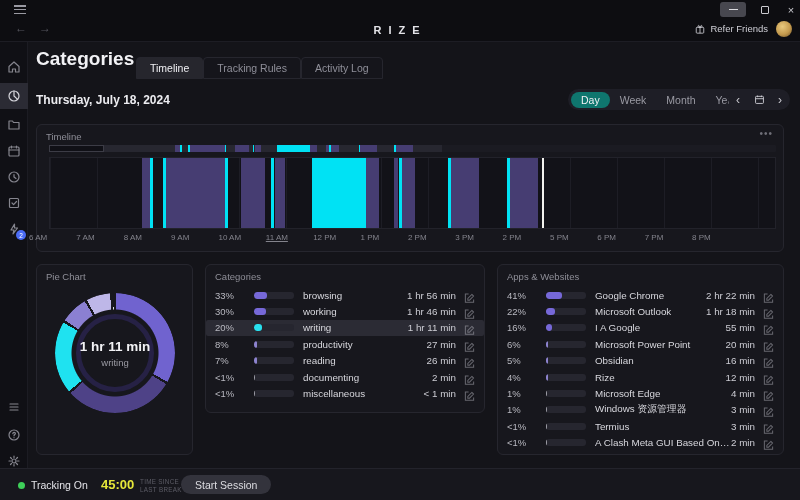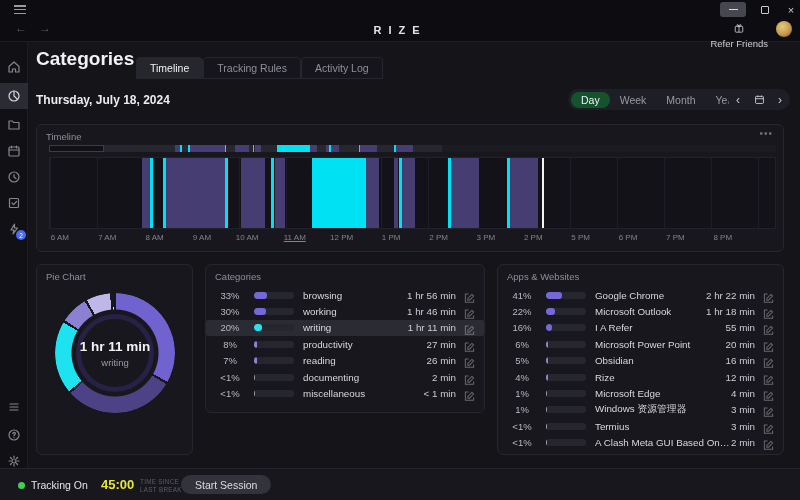--- a/index.html
+++ b/index.html
@@ -16,74 +16,74 @@
   .winbtn { position:absolute; top:2px; width:26px; height:15px; display:flex; align-items:center; justify-content:center; color:#c9c9cf; font-size:10px; }
   .winbtn.min { left:720px; background:#47474f; border-radius:3px; }
   .winbtn.min i { width:9px; height:1.5px; background:#dcdce0; }
   .winbtn.max { left:752px; }
   .winbtn.max i { width:8px; height:8px; border:1.2px solid #c9c9cf; border-radius:1px; }
   .winbtn.close { left:778px; font-size:11px; }
   
   .navbar { position:absolute; left:0; top:18px; width:800px; height:24px; background:#0d0d11; border-bottom:1px solid #1d1d24; }
   .nav-arrow { position:absolute; top:3px; font-size:12px; color:#55555e; width:18px; text-align:center; }
   .brand { position:absolute; left:0; right:0; top:6px; text-align:center; font-size:11px; letter-spacing:7px; color:#e3e3e8; font-weight:bold; }
-  .refer { position:absolute; right:32px; top:5px; font-size:9.5px; color:#cfcfd6; display:flex; align-items:center; gap:5px;flex-direction:column; }
+  .refer { position:absolute; right:32px; top:5px; font-size:9.5px; color:#cfcfd6; display:flex; align-items:center; gap:5px; }
   .avatar { position:absolute; right:8px; top:3px; width:16px; height:16px; border-radius:50%;
     background:radial-gradient(circle at 40% 35%, #e9c97e 0%, #c49a4e 55%, #6b4f25 100%); }
   
   .sidebar { position:absolute; left:0; top:42px; width:28px; height:426px; background:#101015; border-right:1px solid #1c1c23; }
   .side-item { position:absolute; left:0; width:28px; height:26px; display:flex; align-items:center; justify-content:center; }
   .side-item.active { background:#2b2b34; }
   .side-item svg { stroke:#85858e; fill:none; stroke-width:1.2; stroke-linecap:round; stroke-linejoin:round; }
   .side-item.active svg { stroke:#d6d6dc; }
   .badge { position:absolute; right:2px; bottom:2px; width:10px; height:10px; border-radius:50%; background:#4a6bf5; color:#fff; font-size:6.5px; display:flex; align-items:center; justify-content:center; }
   
   .page-title { position:absolute; left:36px; top:48px; font-size:19px; font-weight:bold; color:#f2f2f5; }
   .tabs { position:absolute; left:136px; top:57px; display:flex; }
   .tab { height:22px; padding:0 13px; display:flex; align-items:center; font-size:10.5px; color:#8f8f99;
     border:1px solid #26262e; background:#15151b; border-radius:4px 4px 0 0; }
   .tab.active { background:#26262d; color:#f0f0f4; }
   .date-label { position:absolute; left:36px; top:93px; font-size:12px; font-weight:bold; color:#ececf0; }
   .range-ctl { position:absolute; left:568px; top:89px; height:21px; background:#1e1e26; border-radius:12px; display:flex; align-items:center; padding:0 3px; }
   .range-item { padding:2px 10px; font-size:10.5px; color:#9a9aa3; border-radius:10px; }
-  .range-item.active { background:#14532d; color:#f0f0f4; }
+  .range-item.active { background:#0f766e; color:#f0f0f4; }
   .date-nav { position:absolute; left:728px; top:89px; height:21px; width:62px; background:#1e1e26; border-radius:12px; display:flex; align-items:center; justify-content:space-between; padding:0 8px; }
   .date-nav .chev { color:#c9c9cf; font-size:12px; }
   
   .panel { position:absolute; background:#17171d; border:1px solid #26262e; border-radius:6px; }
   .panel-title { position:absolute; left:9px; top:6px; font-size:9.5px; color:#8f8f98; }
   .panel-menu { position:absolute; right:10px; top:3px; font-size:10px; color:#6f6f78; letter-spacing:1px; }
   .tl-panel { left:36px; top:124px; width:748px; height:128px; }
   .tl-mini { position:absolute; left:12px; top:20px; width:727px; height:7px; background:#1b1b22; border-radius:1px; }
   .tl-mini-light { position:absolute; left:0; top:0; height:7px; width:54%; background:#272730; }
   .tl-mini-handle { position:absolute; left:0; top:0; height:7px; width:7.5%; background:#101016; border:1px solid #3c3c46; }
   .tl-mini-seg { position:absolute; top:0; height:7px; }
   .tl-chart { position:absolute; left:12px; top:32px; width:727px; height:72px; background:#121218; border:1px solid #22222a; }
   .gridline { position:absolute; top:0; bottom:0; width:1px; background:#1d1d25; }
   .tl-seg { position:absolute; top:0; height:70px; }
   .now-line { position:absolute; top:0; height:70px; width:2px; background:#f2f2ee; }
   .tl-axis { position:absolute; left:12px; top:108px; width:727px; height:12px; }
-  .tick-label { position:absolute; width:40px; margin-left:-20px; text-align:right; font-size:8px; color:#83838c; }
+  .tick-label { position:absolute; width:40px; margin-left:-20px; text-align:left; font-size:8px; color:#83838c; }
   
   .pie-panel { left:36px; top:264px; width:157px; height:191px; }
   .donut-wrap { position:absolute; left:18px; top:28px; width:120px; height:120px; }
   .donut { position:absolute; inset:0; border-radius:50%;
     -webkit-mask:radial-gradient(circle, transparent 43px, #000 44px);
             mask:radial-gradient(circle, transparent 43px, #000 44px); }
   .donut-inner-ring { position:absolute; left:21px; top:21px; width:78px; height:78px; border-radius:50%; border:5px solid #262145; }
   .donut-center { position:absolute; inset:0; display:flex; flex-direction:column; align-items:center; justify-content:center; gap:3px; }
   .donut-value { font-size:13.5px; font-weight:bold; color:#f2f2f5; }
   .donut-label { font-size:9.5px; color:#9a9aa3; }
   
   .cat-panel { left:205px; top:264px; width:280px; height:149px; }
   .apps-panel { left:497px; top:264px; width:287px; height:191px; }
   .rows { position:absolute; left:0; right:0; top:22px; }
   .row { display:flex; align-items:center; height:16.4px; padding:0 9px; }
   .row.hl { background:#2b2b34; border-radius:2px; }
-  .row .pct { width:30px; text-align:center; font-size:9.5px; color:#b9b9c1; flex:none; }
+  .row .pct { width:30px; text-align:left; font-size:9.5px; color:#b9b9c1; flex:none; }
   .row .bar { width:40px; height:7px; background:#26262f; border-radius:3px; margin:0 9px 0 9px; flex:none; overflow:hidden; }
   .row .fill { display:block; height:7px; border-radius:3px; }
   .row .name { flex:1; font-size:9.8px; color:#d8d8de; white-space:nowrap; overflow:hidden; text-overflow:ellipsis; }
   .row .time { font-size:9.8px; color:#cdcdd4; margin-right:8px; white-space:nowrap; }
   .row .edit { width:11px; height:11px; flex:none; opacity:.55; }
   .row .edit svg { stroke:#a9a9b2; fill:none; stroke-width:1.1; }
   
   .footer { position:absolute; left:0; top:468px; width:800px; height:32px; background:#17171d; border-top:1px solid #23232b; }
   .trk-dot { position:absolute; left:18px; top:13px; width:7px; height:7px; border-radius:50%; background:#3ecf59; }
   .trk-label { position:absolute; left:31px; top:10px; font-size:10.5px; color:#e3e3e8; }
@@ -422,21 +422,21 @@
           <span class="edit"><svg width="11" height="11" viewBox="0 0 12 12">
               <path d="M10.5 7v3.2h-9v-9H5"></path>
               <path d="M8.6 1.6l1.8 1.8L6 7.8H4.2V6z"></path>
             </svg></span>
         </div>
         <div class="row">
           <span class="pct">16%</span>
           <span class="bar">
             <span class="fill" style="width: 16%; background: rgb(118, 104, 216);"></span>
           </span>
-          <span class="name">I A Refer</span>
+          <span class="name">I A Google</span>
           <span class="time">55 min</span>
           <span class="edit"><svg width="11" height="11" viewBox="0 0 12 12">
               <path d="M10.5 7v3.2h-9v-9H5"></path>
               <path d="M8.6 1.6l1.8 1.8L6 7.8H4.2V6z"></path>
             </svg></span>
         </div>
         <div class="row">
           <span class="pct">6%</span>
           <span class="bar">
             <span class="fill" style="width: 6%; background: rgb(141, 131, 207);"></span>

